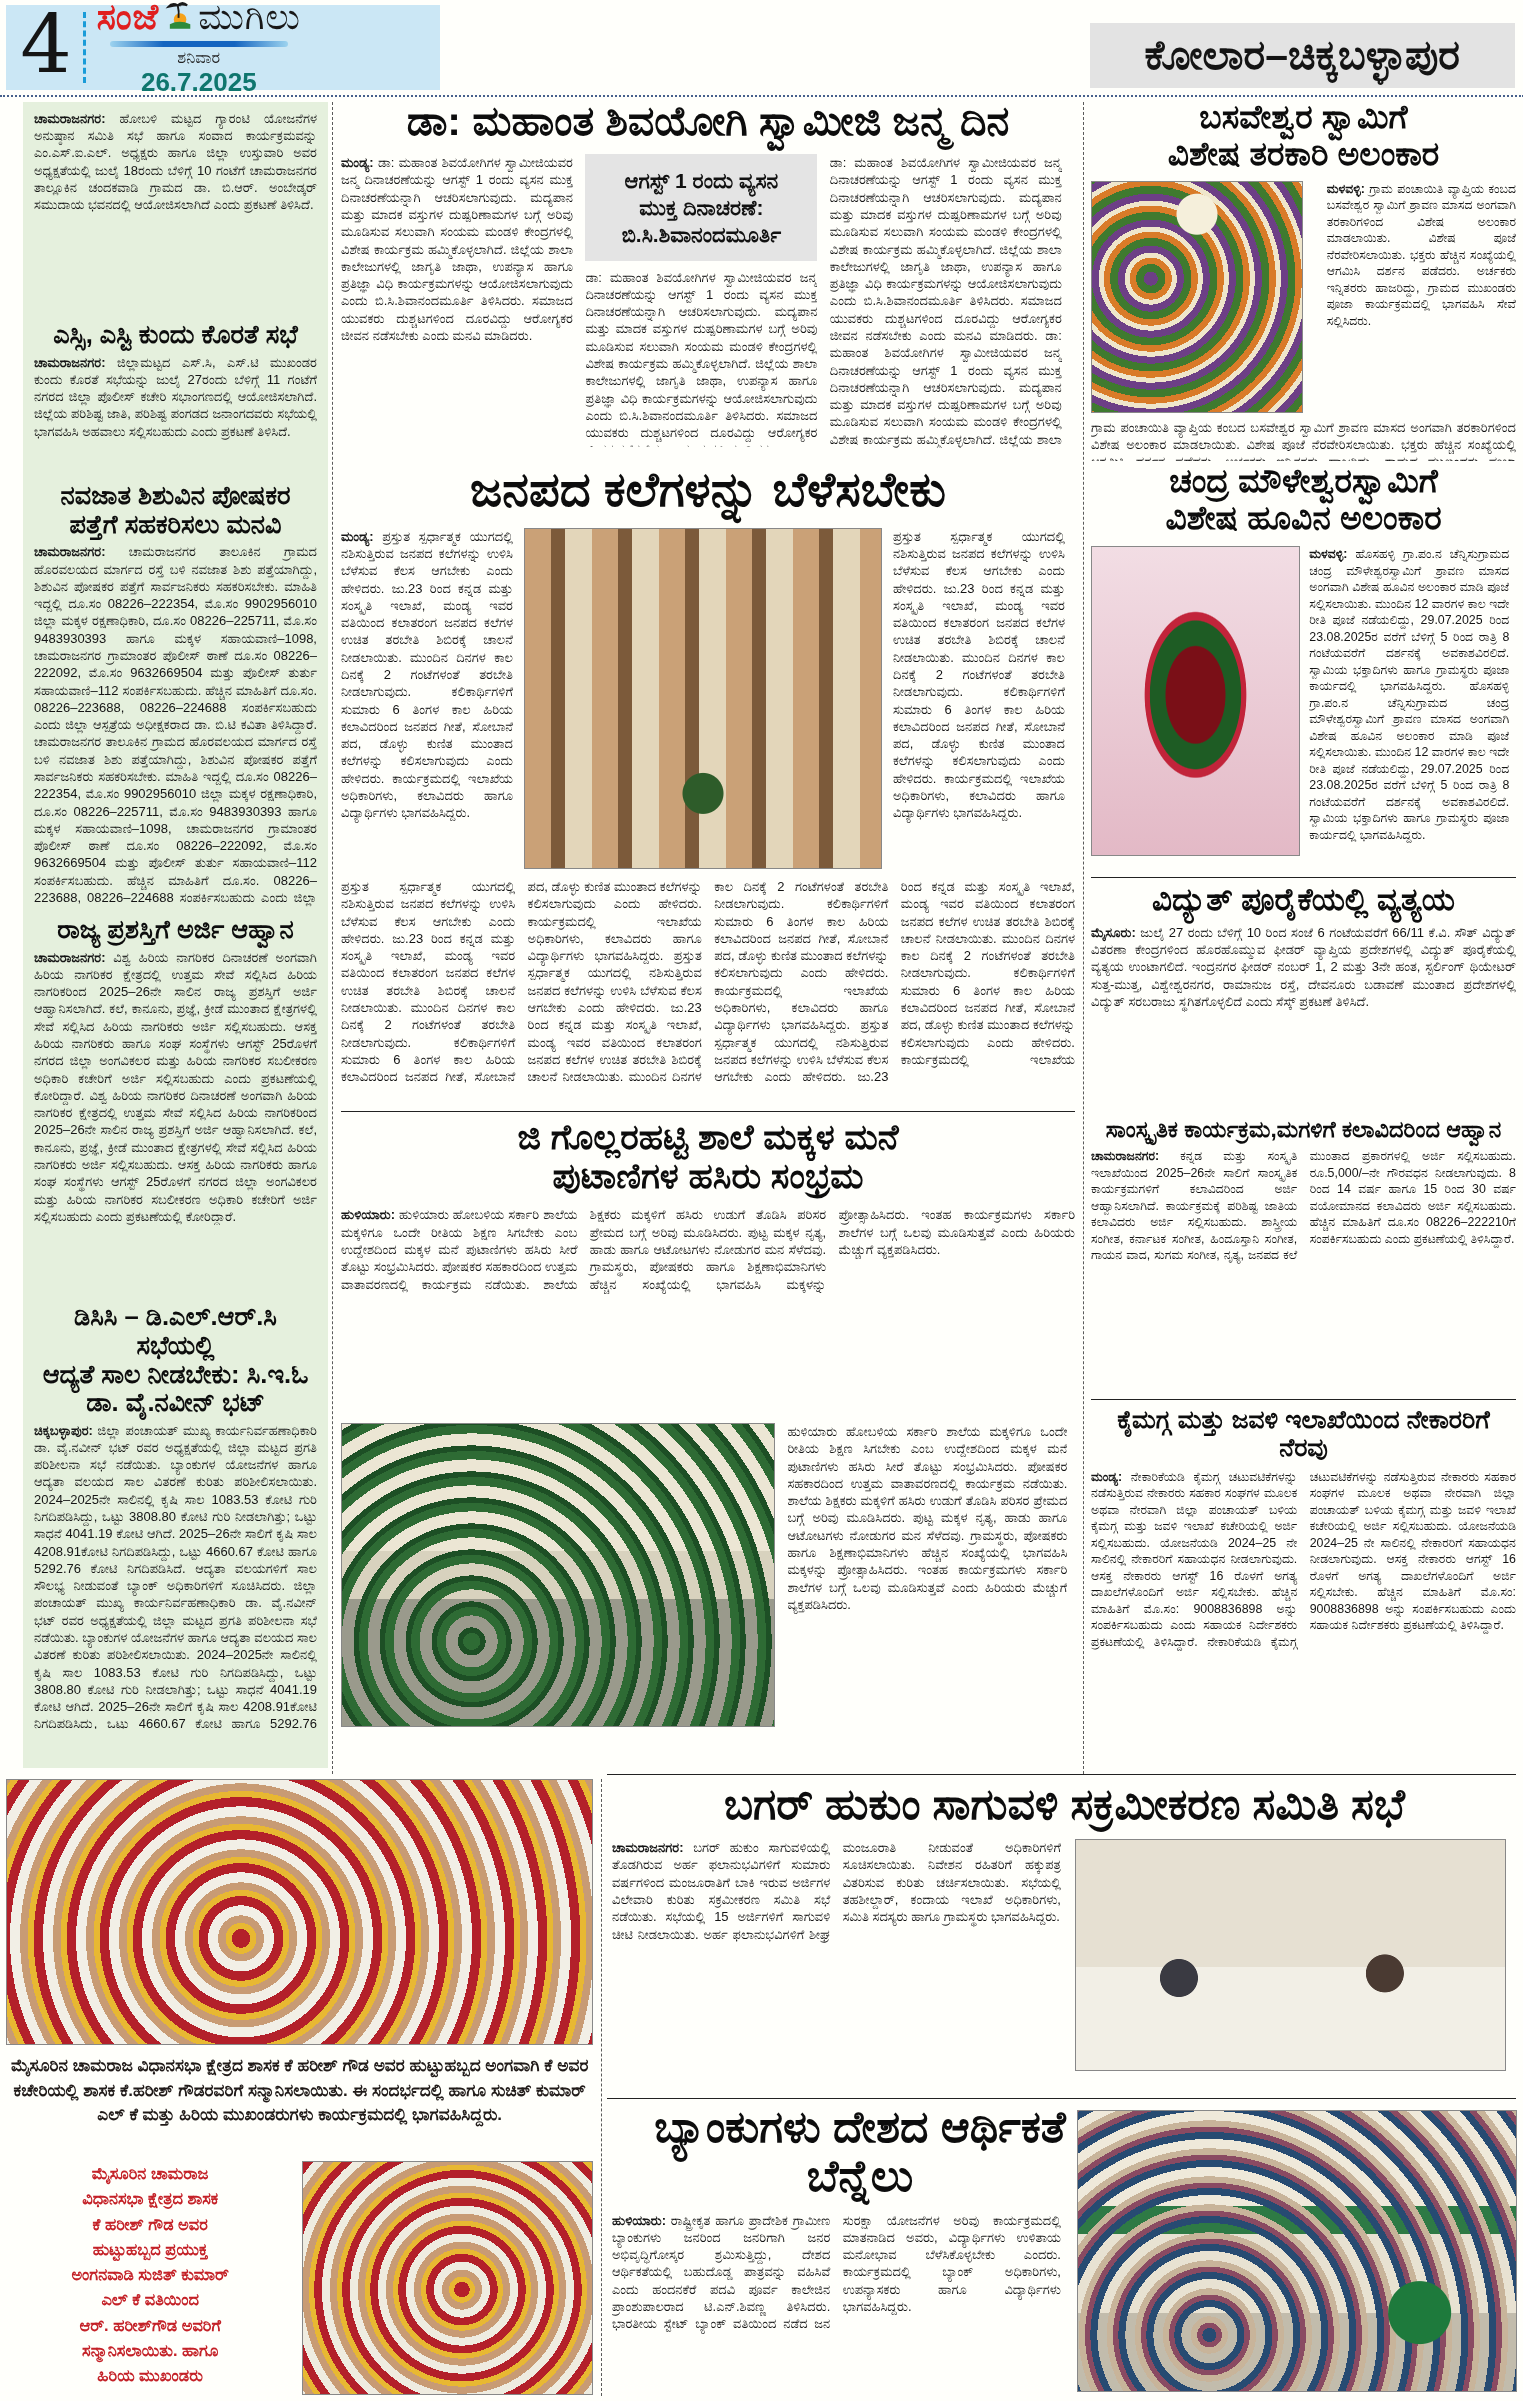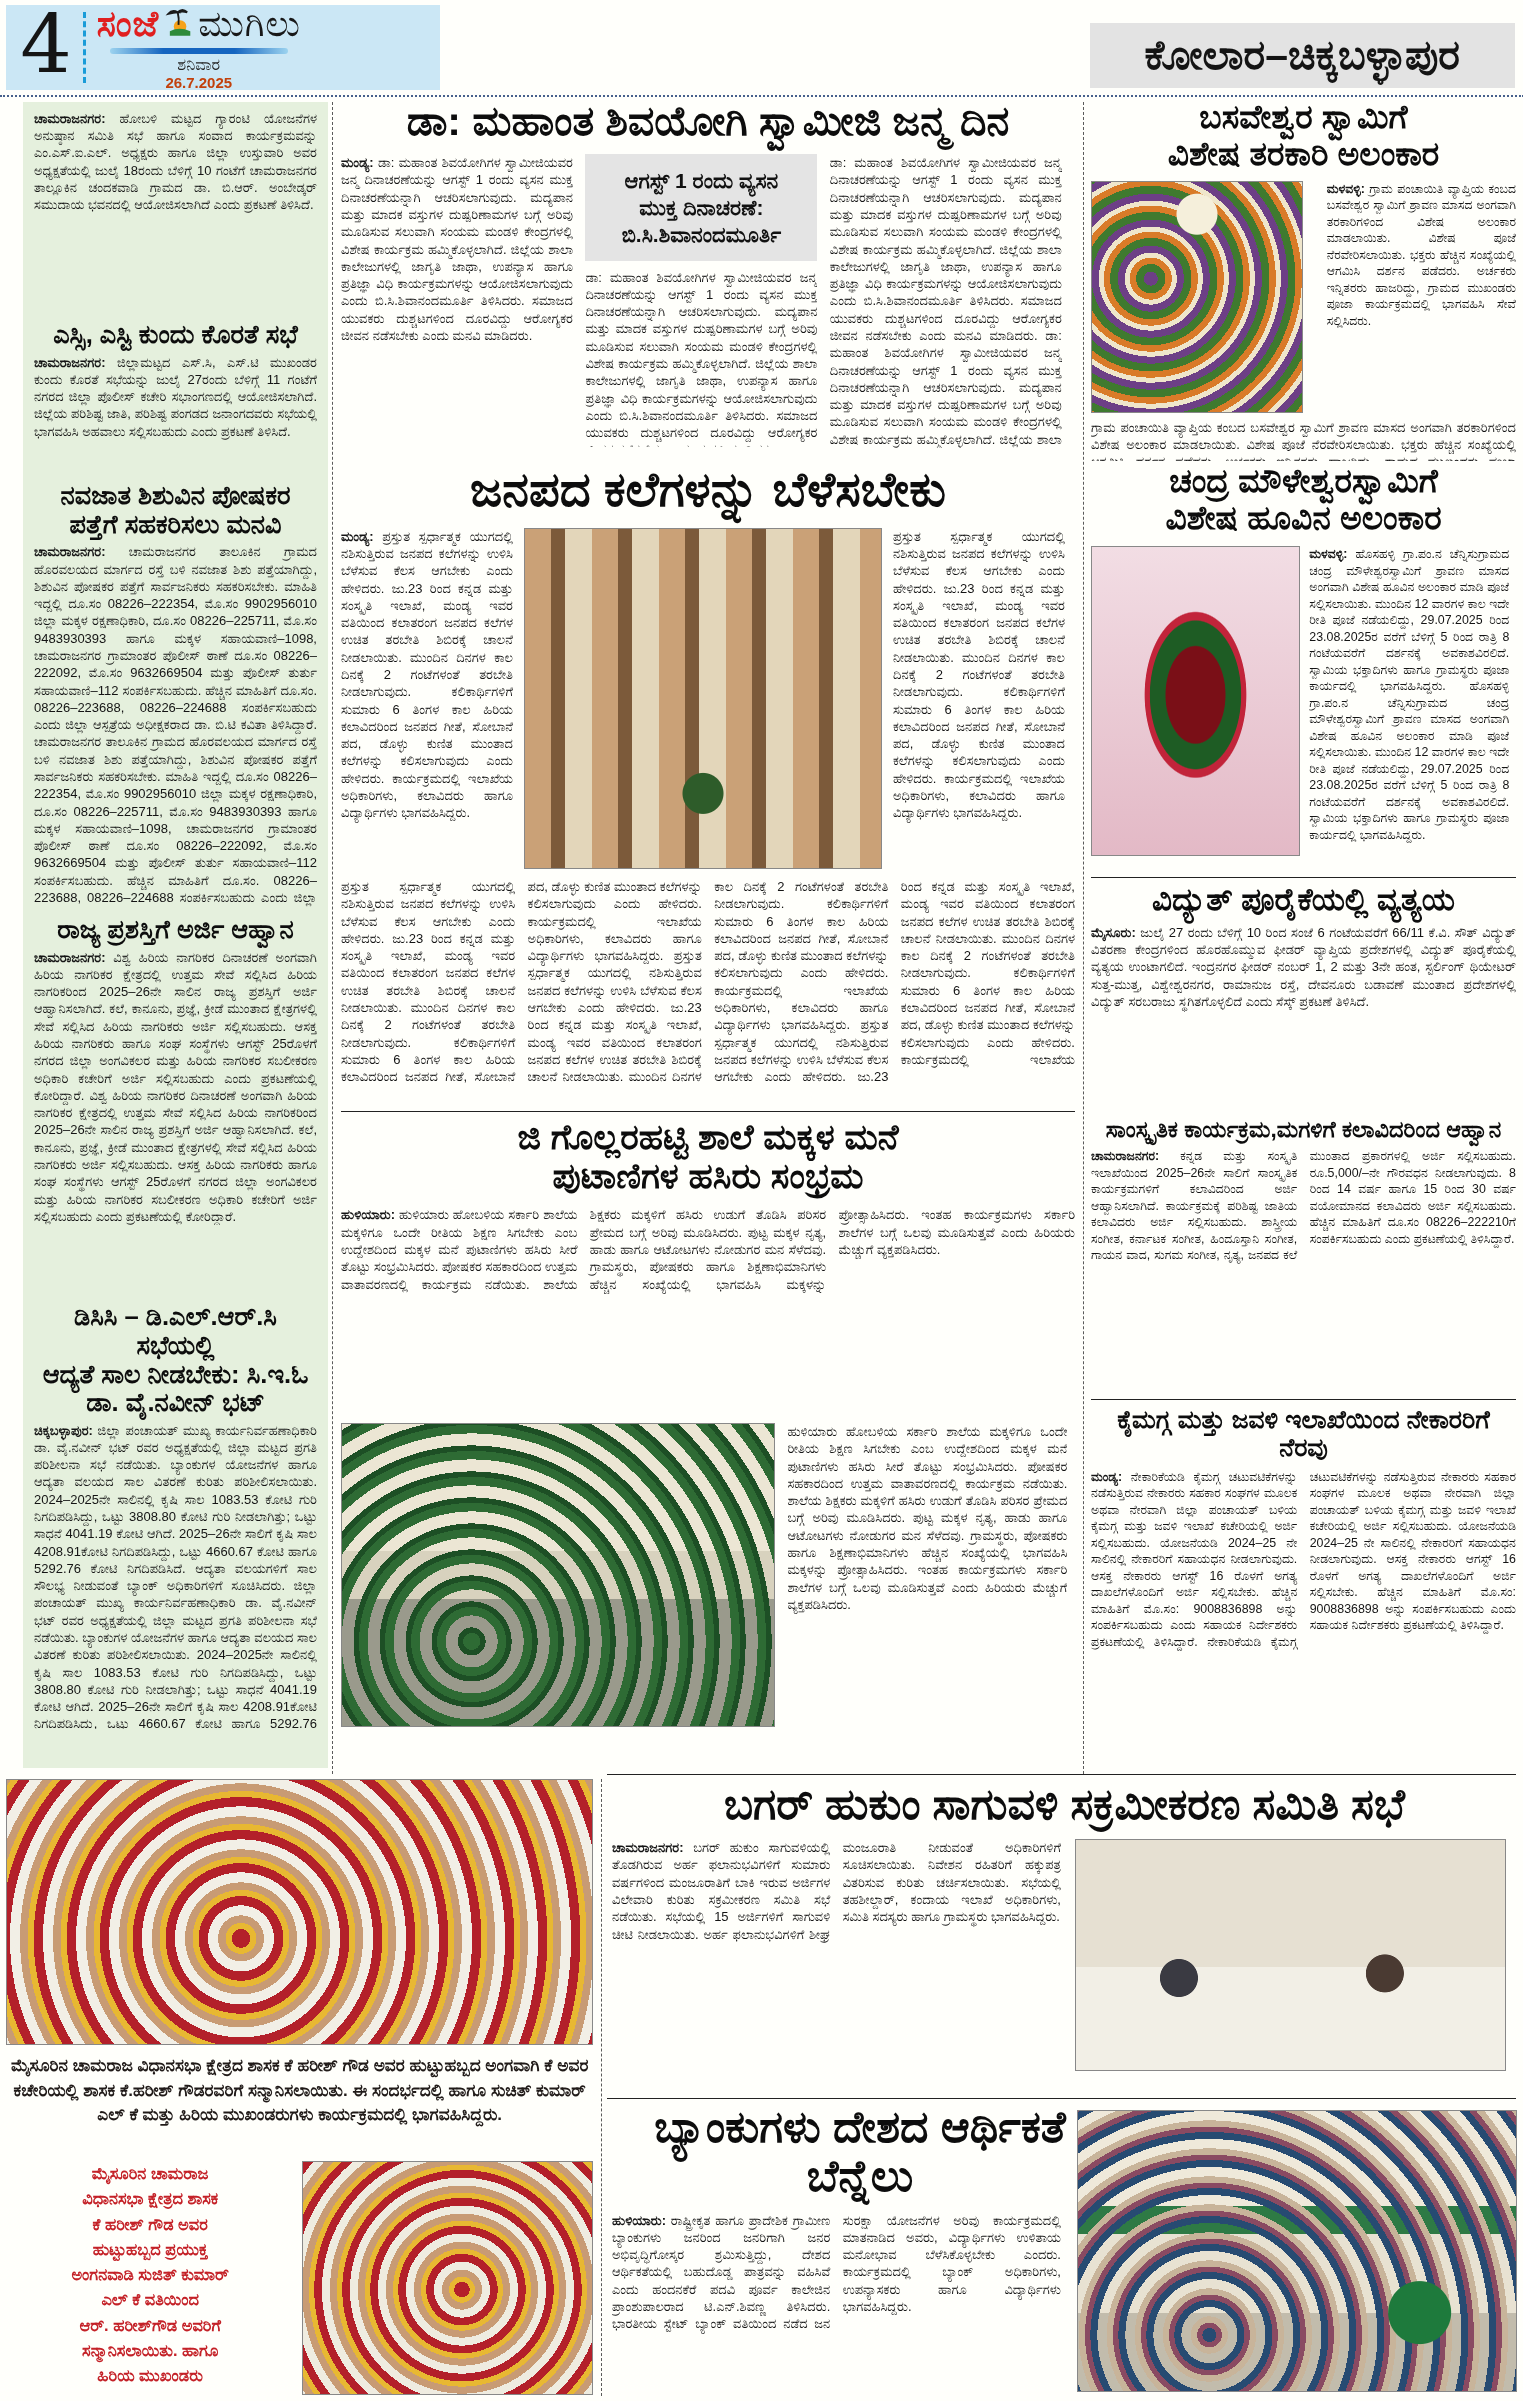--- a/index.html
+++ b/index.html
@@ -9,21 +9,21 @@
   
   .mast{left:6.2px;top:4.6px;width:434px;height:85px;background:#cbe7f5;display:flex;align-items:center;}
   .pagenum{font-family:"DejaVu Serif",serif;font-size:81px;line-height:1;font-weight:500;color:#151515;padding:0 11px 4.6px 14px;}
   .mastdiv{width:0;border-left:3.1px dashed #1a9cd8;height:71px;margin-right:11px;}
   .mastmid{display:flex;flex-direction:column;align-items:center;}
   .logoline{display:flex;align-items:center;gap:3.1px;}
   .logored{color:#e01f1f;font-size:36px;font-weight:bold;letter-spacing:0.8px;}
   .logoblk{color:#181818;font-size:36px;font-weight:normal;letter-spacing:0.8px;}
   .bluerule{width:178px;height:5.4px;border-radius:3.1px;background:linear-gradient(90deg,#9cd3ef,#1565c0 30%,#1565c0 70%,#9cd3ef);margin:3.1px 0 1.5px;}
   .day{font-size:16.3px;color:#222;}
-  .date{font-size:15px;color:#c2410c;font-weight:bold;}
+  .date{font-size:26px;color:#0f766e;font-weight:bold;}
   .edbox{right:9.3px;top:23px;width:425px;height:65px;background:#e3e3e3;display:flex;align-items:center;justify-content:center;
          font-size:41px;font-weight:bold;color:#141414;}
   .toprule{left:0;top:95px;width:1524px;border-top:2.3px dotted #48618c;}
   .vdash{border-left:1.5px dashed #5a5a5a;}
   .hrule{border-top:1.5px solid #222;}
   
   .hl{font-weight:bold;color:#0d0d0d;text-align:center;white-space:pre-line;line-height:1.12;}
   .body{font-size:13px;line-height:1.33;text-align:justify;color:#141414;overflow:hidden;margin:0;}
   .dl{font-weight:bold;}
   .cols2{column-count:2;column-gap:12.4px;}

